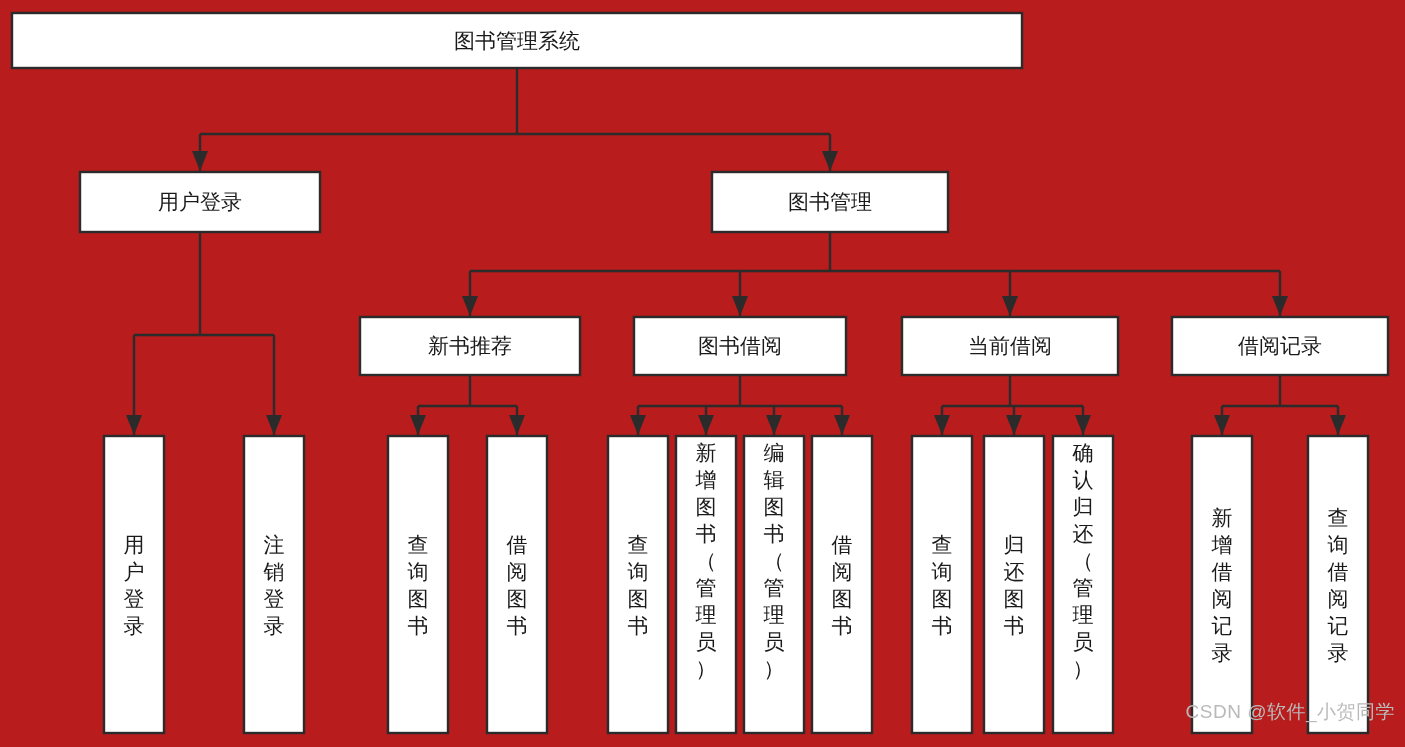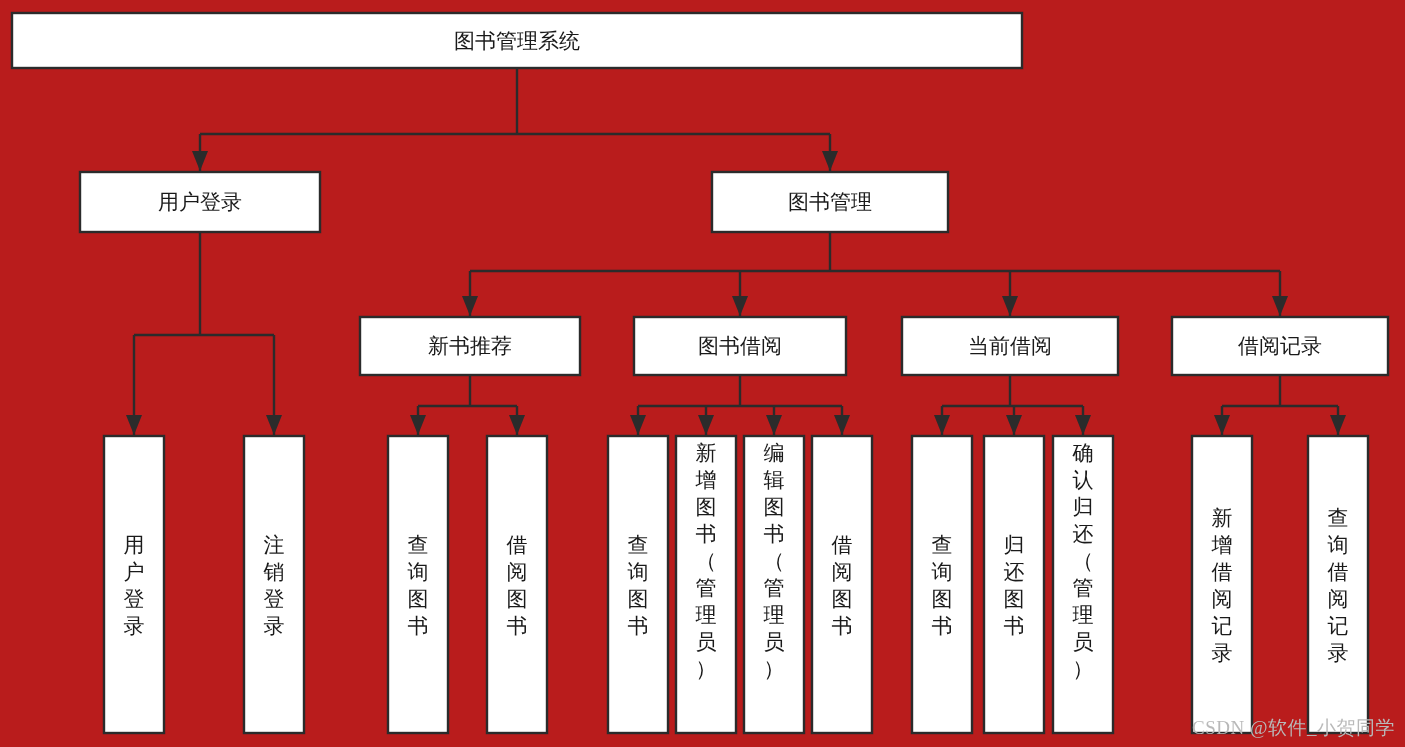--- a/index.html
+++ b/index.html
@@ -50,22 +50,22 @@
   }
   .node-label-v {
     font-family: "DejaVu Sans", "Liberation Sans", sans-serif;
     font-size: 21px;
     fill: #1a1a1a;
     text-anchor: middle;
   }
   .watermark-text {
     position: absolute;
     right: 10px;
-    bottom: 6px;
-    font-family: Liberation Serif, serif;
+    bottom: 22px;
+    font-family: Liberation Sans, sans-serif;
     font-size: 19px;
     color: #b9b9b9;
     letter-spacing: 0.5px;
     white-space: nowrap;
     user-select: none;
     pointer-events: none;
   }
 </style>
 </head>
 <body>

